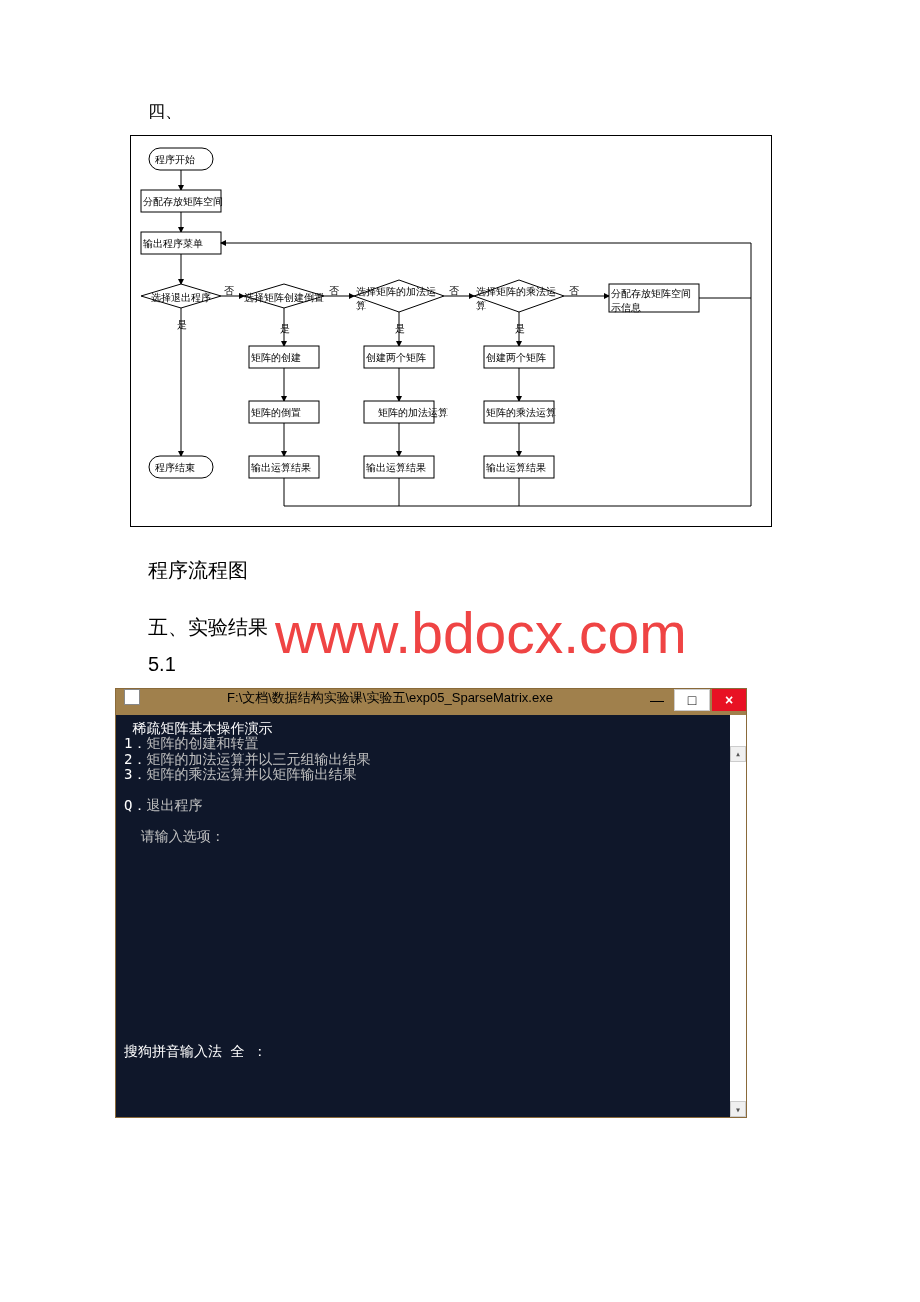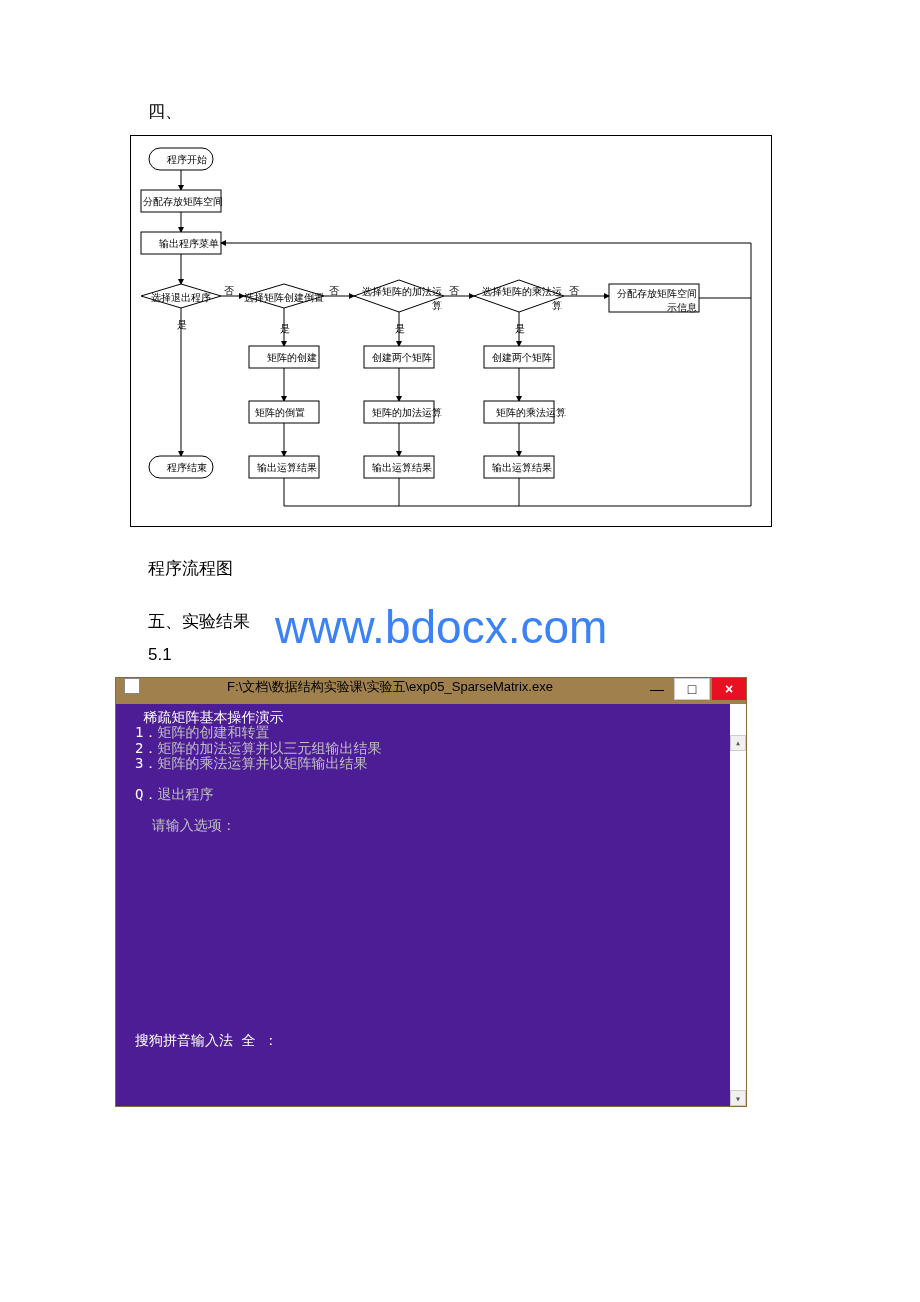--- a/index.html
+++ b/index.html
@@ -26,34 +26,34 @@
     position: relative;
     margin-left: 130px;
   }
   .flowchart-box svg {
     position: absolute;
     left: 0; top: 0;
   }
   .fc-text {
     font-size: 10px;
     position: absolute;
-    text-align: right;
+    text-align: left;
     pointer-events: none;
     white-space: pre;
   }
   .caption {
-    font-size: 17px;
+    font-size: 20px;
     margin-left: 148px;
     margin-top: 30px;
     margin-bottom: 12px;
   }
   .watermark {
     position: absolute;
-    font-size: 46px;
-    color: #3b82f6;
+    font-size: 57px;
+    color: #ef4444;
     font-family: Arial, sans-serif;
     left: 275px;
     top: 600px;
     z-index: 0;
     pointer-events: none;
   }
   .body-wrap {
     position: relative;
   }
   .console-window {
@@ -98,26 +98,26 @@
     color: #000;
   }
   .tb-btn.min { background: transparent; }
   .tb-btn.max { background: #fff; border:1px solid #ccc; margin-right:2px;}
   .tb-btn.close {
     background: #e81123;
     color: #fff;
     font-weight: bold;
   }
   .console-body {
-    background: #4c1d95;
+    background: #0f172a;
     color: #fff;
     font-family: "NSimSun", "SimSun", monospace;
     font-size: 14px;
     line-height: 1.1;
-    padding: 6px 19px;
+    padding: 6px 8px;
     min-height: 390px;
     position: relative;
     white-space: pre;
   }
   .console-body .gray {
     color: #c0c0c0;
   }
   .scrollbar {
     position: absolute;
     right: 0;
@@ -231,21 +231,21 @@
     <div class="fc-text" style="left:46px;top:182px">是</div>
     <div class="fc-text" style="left:149px;top:186px">是</div>
     <div class="fc-text" style="left:264px;top:186px">是</div>
     <div class="fc-text" style="left:384px;top:186px">是</div>
 
     <div class="fc-text" style="left:120px;top:215px;width:66px">矩阵的创建</div>
     <div class="fc-text" style="left:120px;top:270px;width:54px">矩阵的倒置</div>
     <div class="fc-text" style="left:120px;top:325px;width:66px">输出运算结果</div>
 
     <div class="fc-text" style="left:235px;top:215px;width:66px">创建两个矩阵</div>
-    <div class="fc-text" style="left:241px;top:270px;width:66px">矩阵的加法运算</div>
+    <div class="fc-text" style="left:247px;top:270px;width:66px">矩阵的加法运算</div>
     <div class="fc-text" style="left:235px;top:325px;width:66px">输出运算结果</div>
 
     <div class="fc-text" style="left:355px;top:215px;width:66px">创建两个矩阵</div>
     <div class="fc-text" style="left:355px;top:270px;width:80px">矩阵的乘法运算</div>
     <div class="fc-text" style="left:355px;top:325px;width:66px">输出运算结果</div>
 
     <div class="fc-text" style="left:24px;top:325px;width:52px">程序结束</div>
   </div>
 
   <div class="caption">程序流程图</div>

